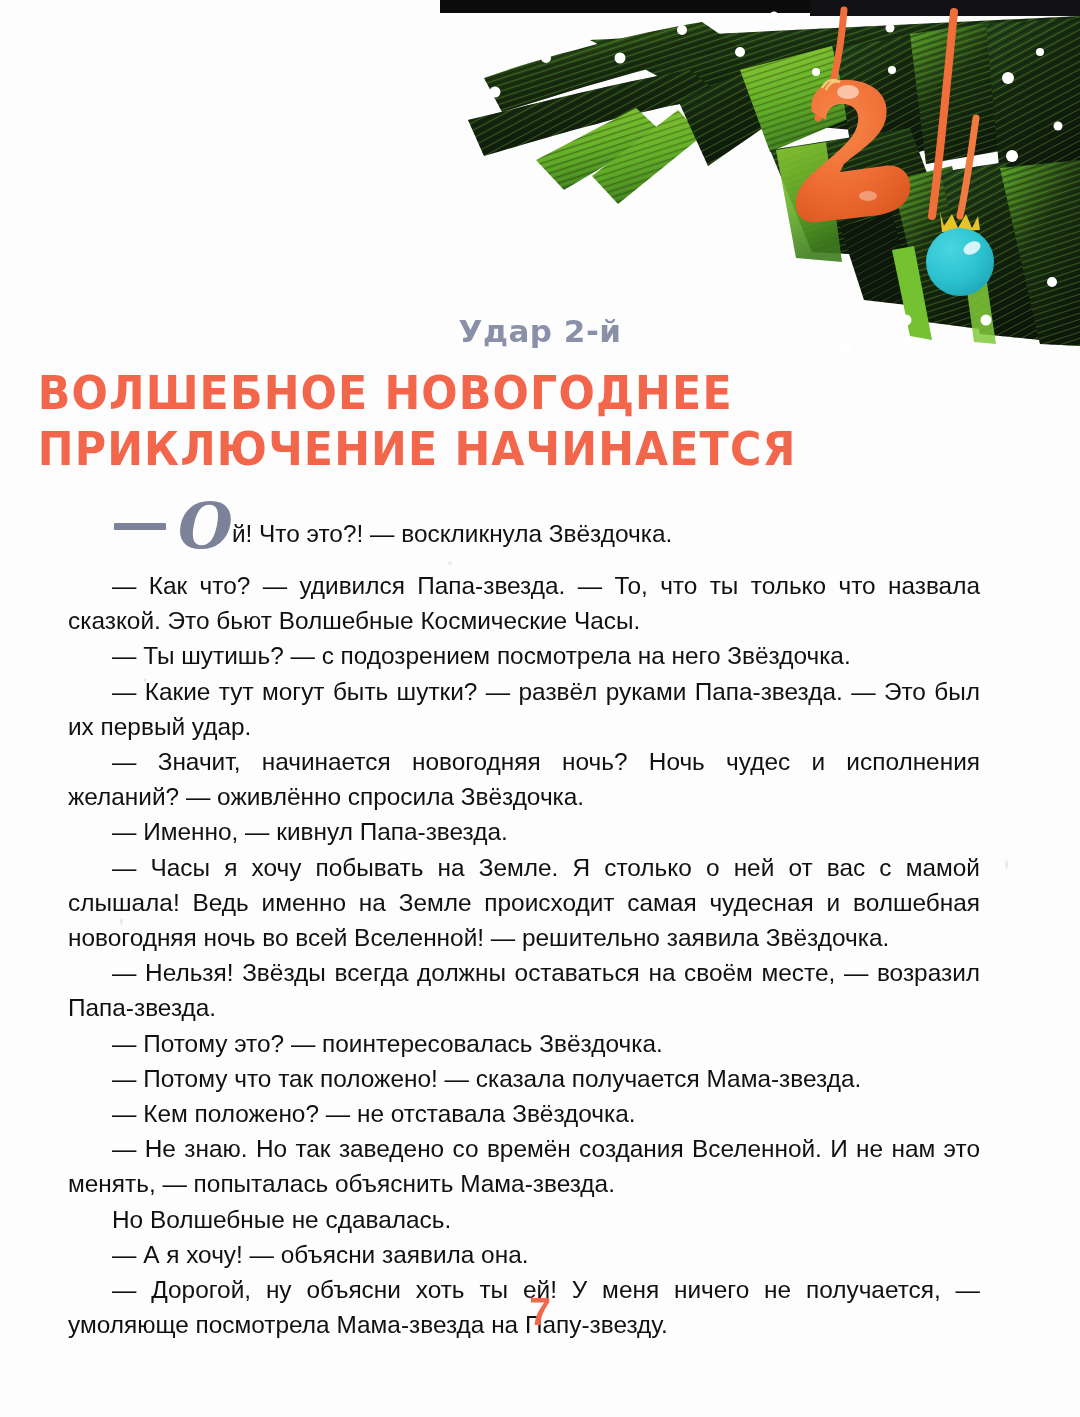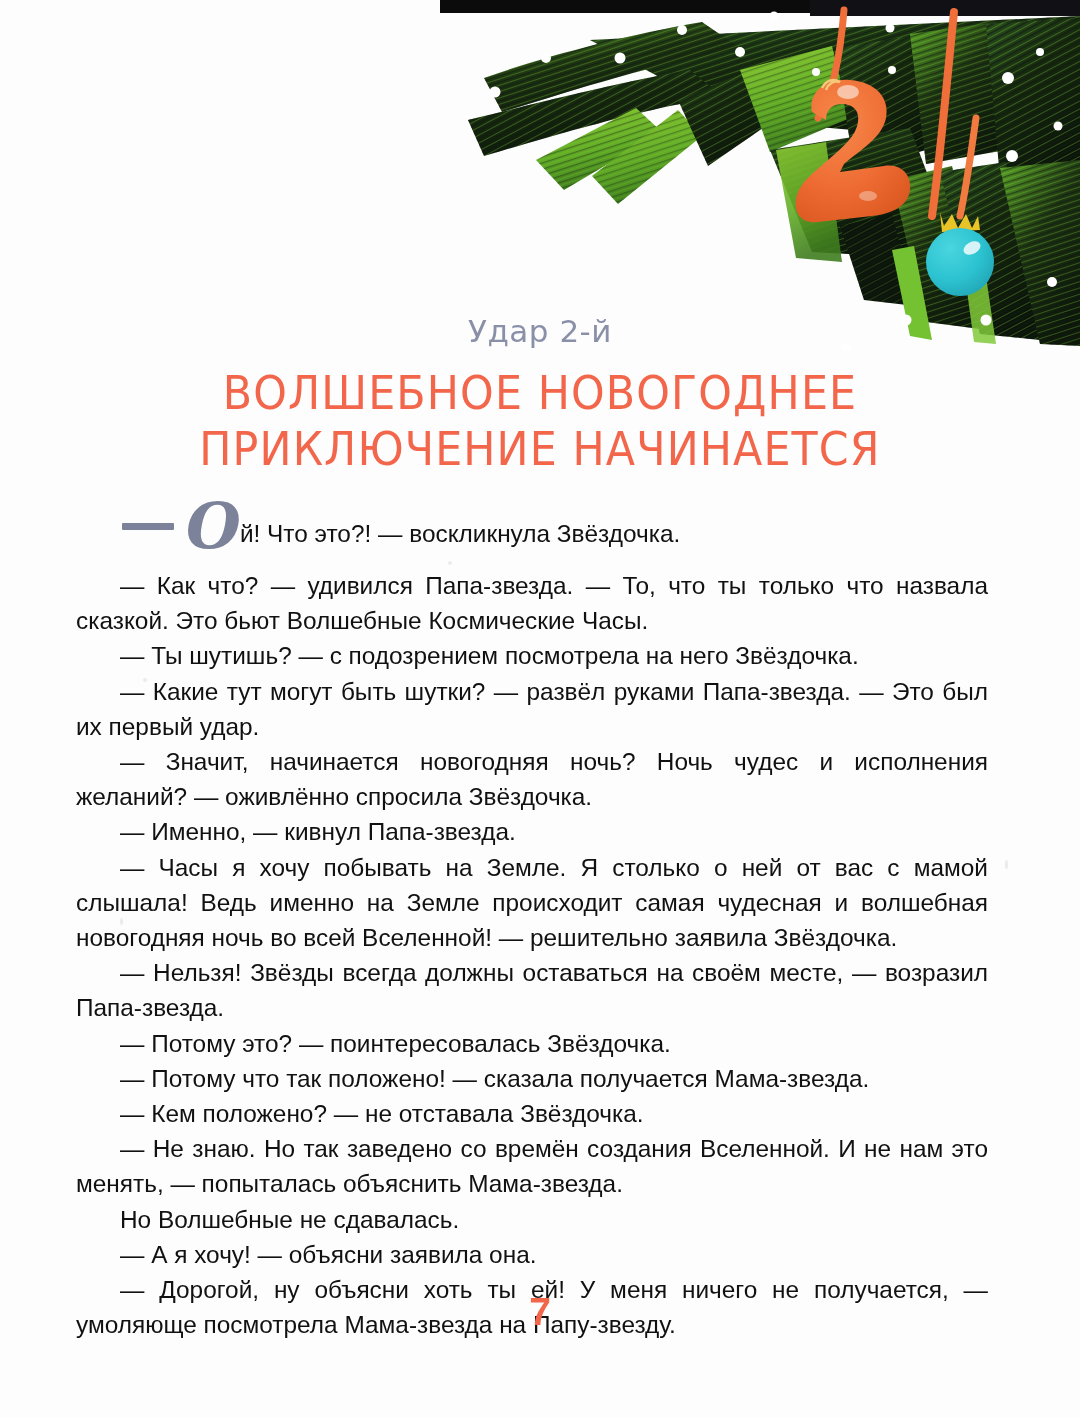--- a/index.html
+++ b/index.html
@@ -36,49 +36,48 @@
   #illustration svg { display: block; }
 
   
   #kicker {
     position: absolute;
     left: 0;
     top: 313px;
     width: 1080px;
     text-align: center;
     font-family: "DejaVu Sans", sans-serif;
-    font-weight: normal;
+    font-weight: bold;
     font-size: 31px;
     letter-spacing: 0.5px;
     color: #8a90a8;
   }
   #title {
     position: absolute;
     left: 0;
     top: 365px;
     width: 1080px;
-    text-align: center;
     color: #f2674c;
     font-family: "DejaVu Sans", sans-serif;
-    font-weight: normal;
+    font-weight: bold;
     font-size: 46px;
     line-height: 56px;
     letter-spacing: 1.2px;
   }
   #title .tline {
     display: block;
     transform: scaleX(0.93);
     transform-origin: center;
     white-space: nowrap;
   }
 
   
   #body-text {
     position: absolute;
-    left: 76px;
+    left: 68px;
     top: 516px;
     width: 912px;
     font-family: "Liberation Sans", sans-serif;
     font-size: 24.4px;
     line-height: 35.2px;
     color: #111111;
     text-align: justify;
     text-justify: inter-word;
     -webkit-hyphens: none;
     hyphens: none;

